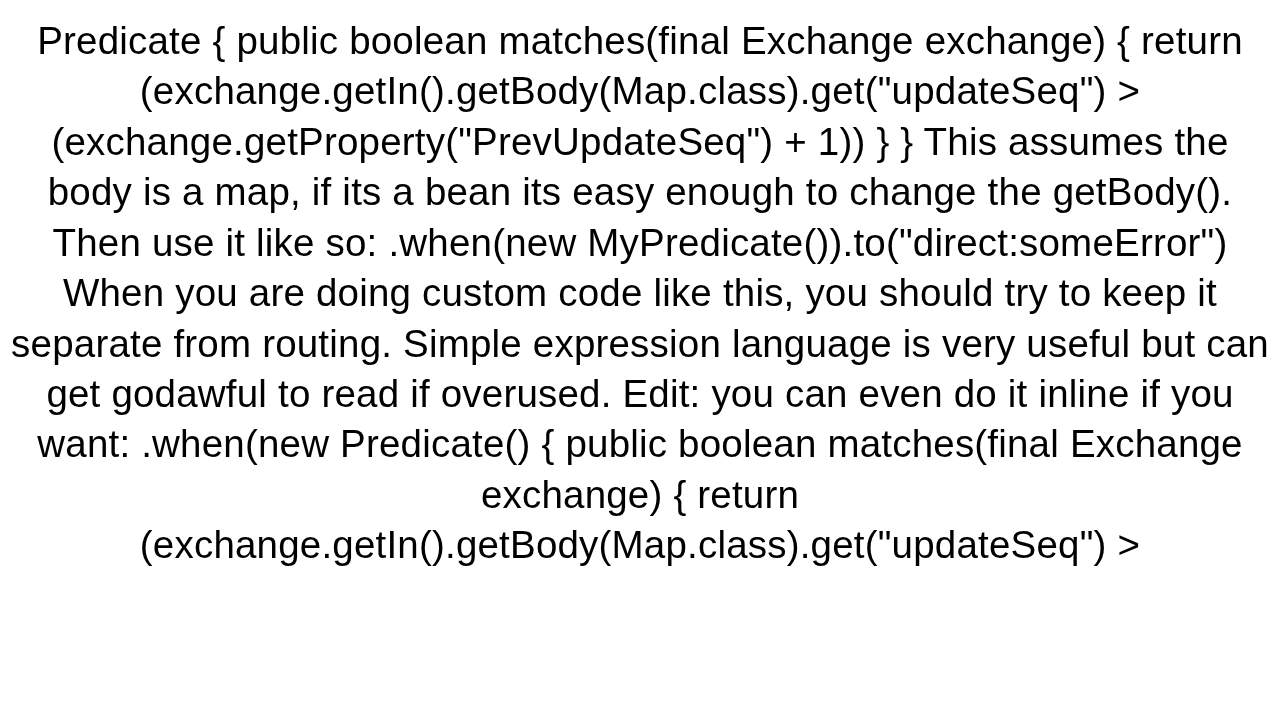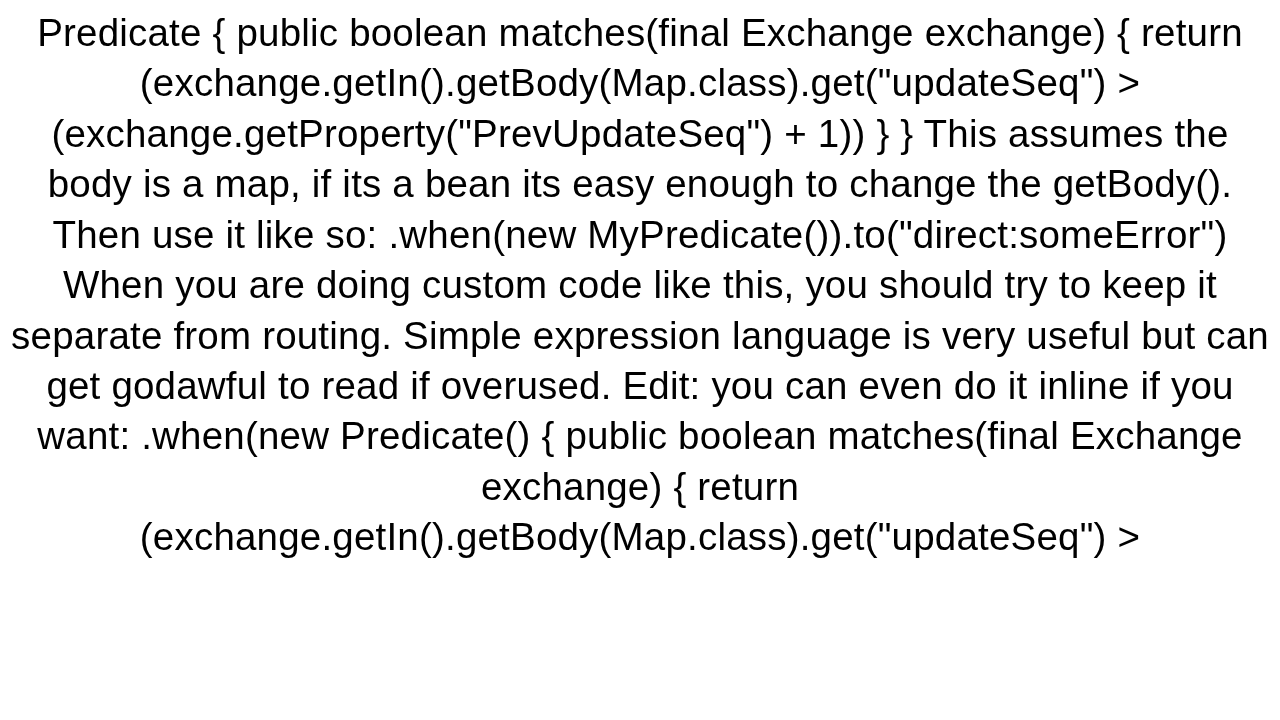--- a/index.html
+++ b/index.html
@@ -7,21 +7,21 @@
     padding: 0;
     width: 1280px;
     height: 720px;
     background: #ffffff;
     overflow: hidden;
   }
   .content {
     width: 1280px;
     height: 720px;
     box-sizing: border-box;
-    padding: 8px 8px;
+    padding: 16px 8px;
     font-family: Arial, Helvetica, sans-serif;
     font-size: 38.5px;
     line-height: 1.31;
     color: #000000;
     text-align: center;
     letter-spacing: 0.2px;
     display: flex;
     align-items: flex-start;
     justify-content: center;
   }

